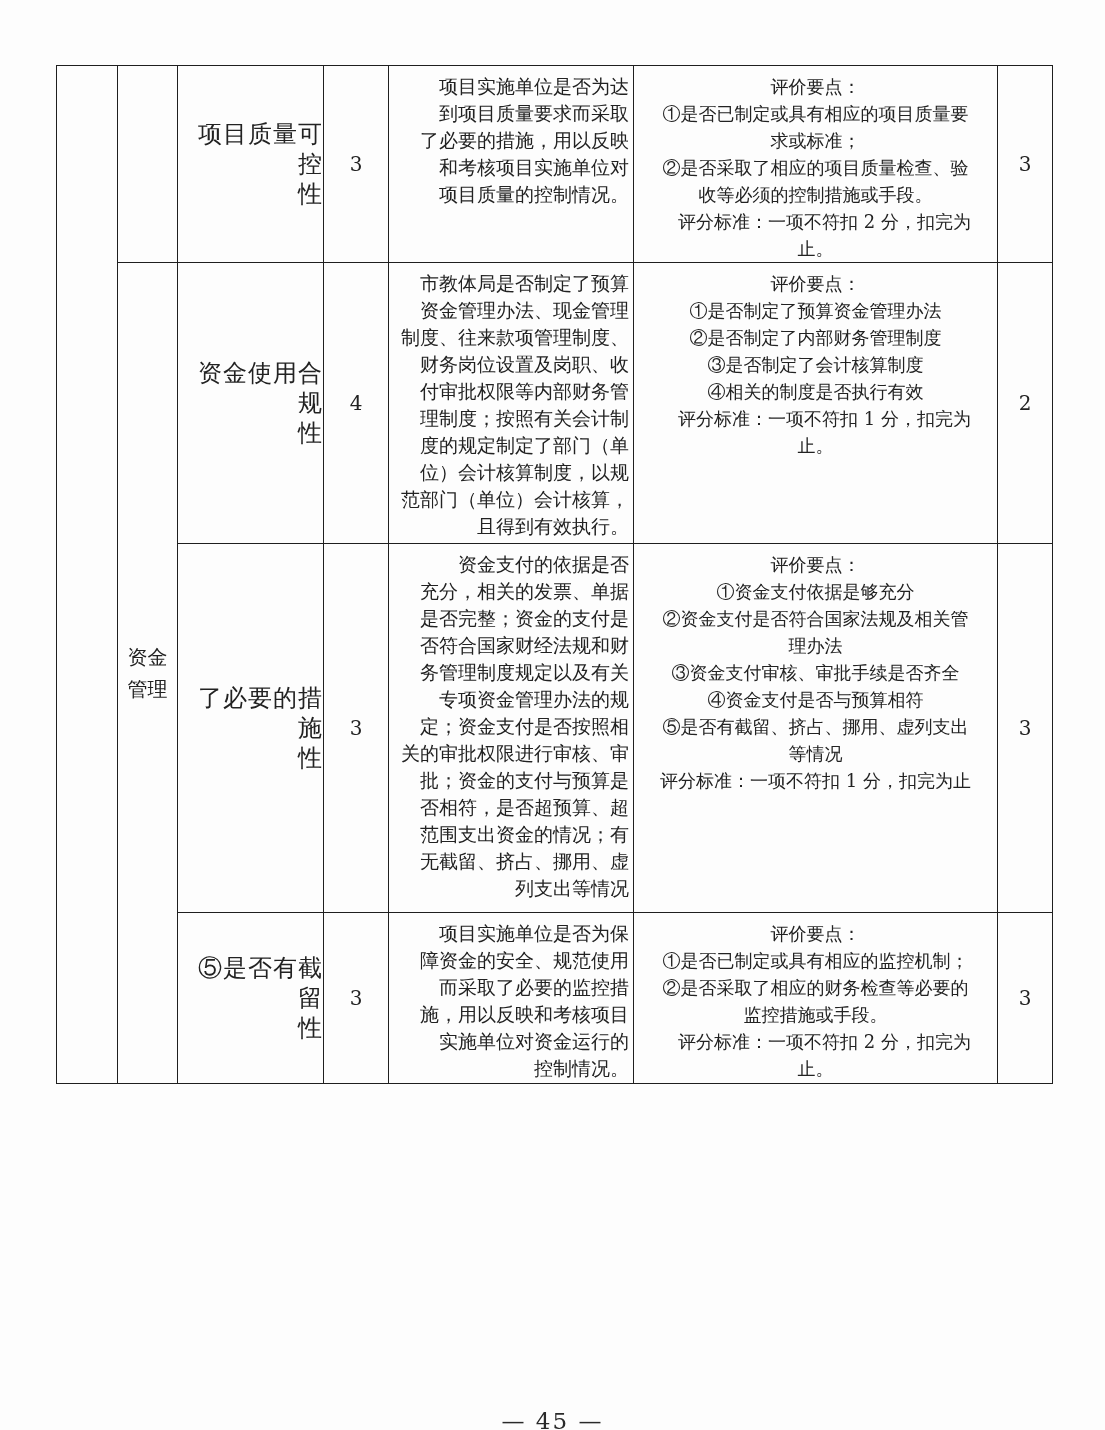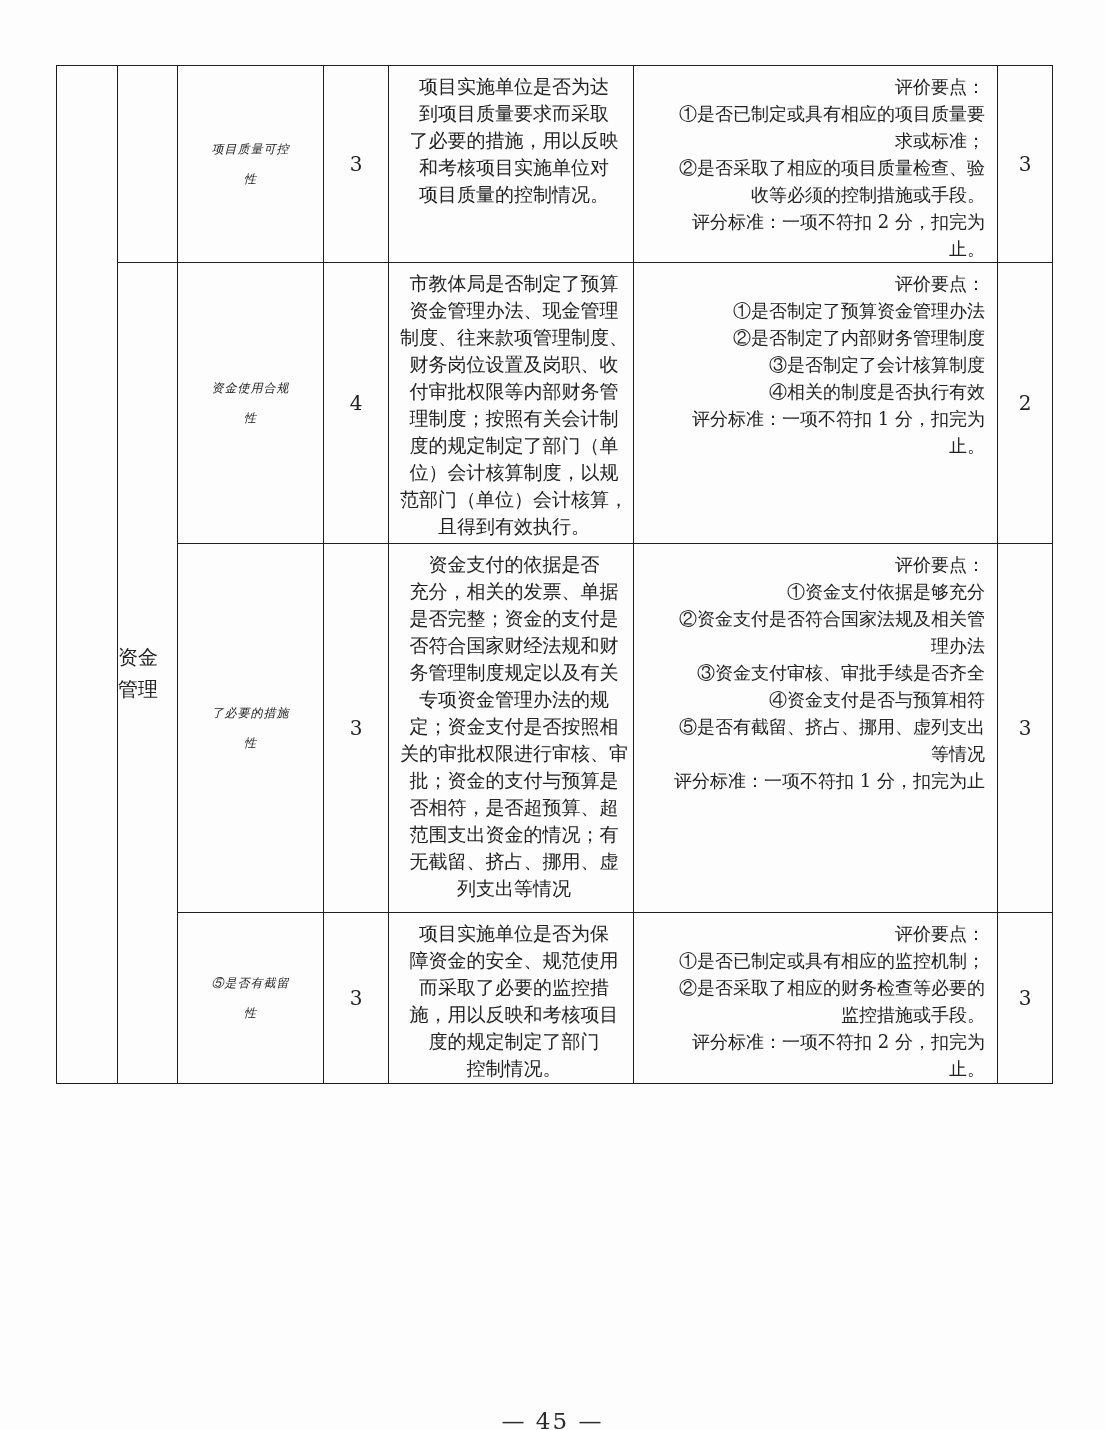--- a/index.html
+++ b/index.html
@@ -23,54 +23,54 @@
     table-layout: fixed;
   }
   table.eval-table td {
     border: 1.5px solid #1f1f1f;
     overflow: hidden;
     color: #222;
   }
   
   td.c-l1 { }
   td.c-cat {
+    text-align: center;
     vertical-align: middle;
     font-size: 20px;
     line-height: 32px;
     white-space: pre-line;
   }
   td.c-name {
-    text-align: center;
+    text-align: right;
     vertical-align: middle;
-    font-size: 12px;
+    font-size: 24px;
     line-height: 30px;
     white-space: pre-line;
     letter-spacing: 1px;
-    font-style: italic;
   }
   td.c-pts, td.c-score {
     text-align: center;
     vertical-align: middle;
     font-size: 20px;
   }
   td.c-desc {
     vertical-align: top;
     font-size: 19px;
     line-height: 27px;
     padding: 7px 4px 0 10px;
     white-space: pre-wrap;
-    text-align: center;
+    text-align: right;
   }
   td.c-crit {
     vertical-align: top;
     font-size: 18px;
     line-height: 27px;
     padding: 7px 12px 0 12px;
     white-space: pre-wrap;
-    text-align: right;
+    text-align: center;
   }
   .pageno {
     position: absolute;
     left: 0; top: 1408px;
     width: 1105px;
     text-align: center;
     font-size: 23px;
     letter-spacing: 2px;
     color: #2a2a2a;
   }
@@ -163,21 +163,21 @@
       <td class="c-score">3</td>
     </tr>
     <tr style="height:171px">
       <td class="c-name">⑤是否有截留
 性</td>
       <td class="c-pts">3</td>
       <td class="c-desc">项目实施单位是否为保
 障资金的安全、规范使用
 而采取了必要的监控措
 施，用以反映和考核项目
-度的规定制定了部门
+实施单位对资金运行的
 控制情况。</td>
       <td class="c-crit">评价要点：
 ①是否已制定或具有相应的监控机制；
 ②是否采取了相应的财务检查等必要的
 监控措施或手段。
 　评分标准：一项不符扣 2 分，扣完为止。</td>
       <td class="c-score">3</td>
     </tr>
   </tbody>
     </table>

